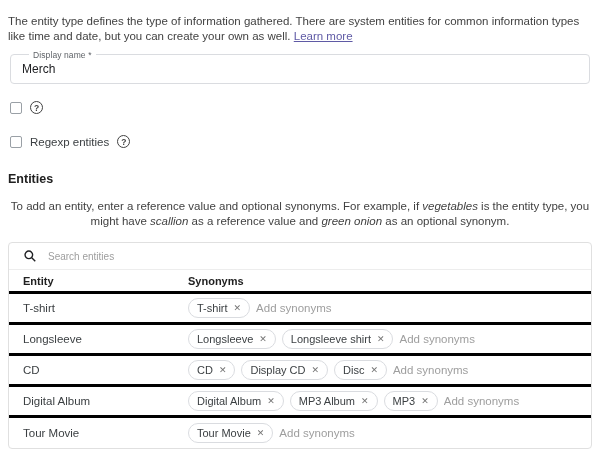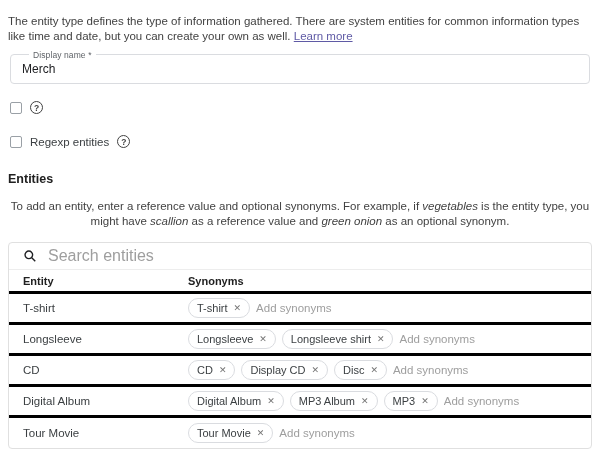--- a/index.html
+++ b/index.html
@@ -38,21 +38,21 @@
   .section-heading { font-size: 12.5px; font-weight: bold; color: #212121; margin-top: 24px; }
   .section-desc { font-size: 11.5px; line-height: 15px; color: #424242; margin-top: 13px; text-align: center; }
   .section-desc i { font-style: italic; }
 
   
   .card { margin: 13px 0 0 0; border: 1px solid #e0e0e0; border-radius: 4px;
           background: #fff; overflow: hidden; }
   .search-row { display: flex; align-items: center; height: 27px; padding: 0 14px; gap: 11px;
                 border-bottom: 1px solid #ededed; }
   .search-icon { display: inline-flex; flex: 0 0 auto; }
-  .search-input { border: none; outline: none; flex: 1; font-size: 16px;
+  .search-input { border: none; outline: none; flex: 1; font-size: 10px;
                   font-family: inherit; color: #3c4043; background: transparent; }
   .search-input::placeholder { color: #9e9e9e; }
 
   .grid-row { display: grid; grid-template-columns: 165px 1fr; padding: 0 14px;
               align-items: center; border-bottom: 3px solid #000000; }
   .header-row { height: 24px; font-size: 11px; font-weight: bold; color: #212121; }
   .data-row { min-height: 30px; font-size: 11.5px; }
   .data-row:last-child, .add-row { border-bottom: none; }
   .entity-cell { color: #3c4043; }
   .syn-cell { display: flex; align-items: center; gap: 6px; flex-wrap: wrap; padding: 4px 0; }

